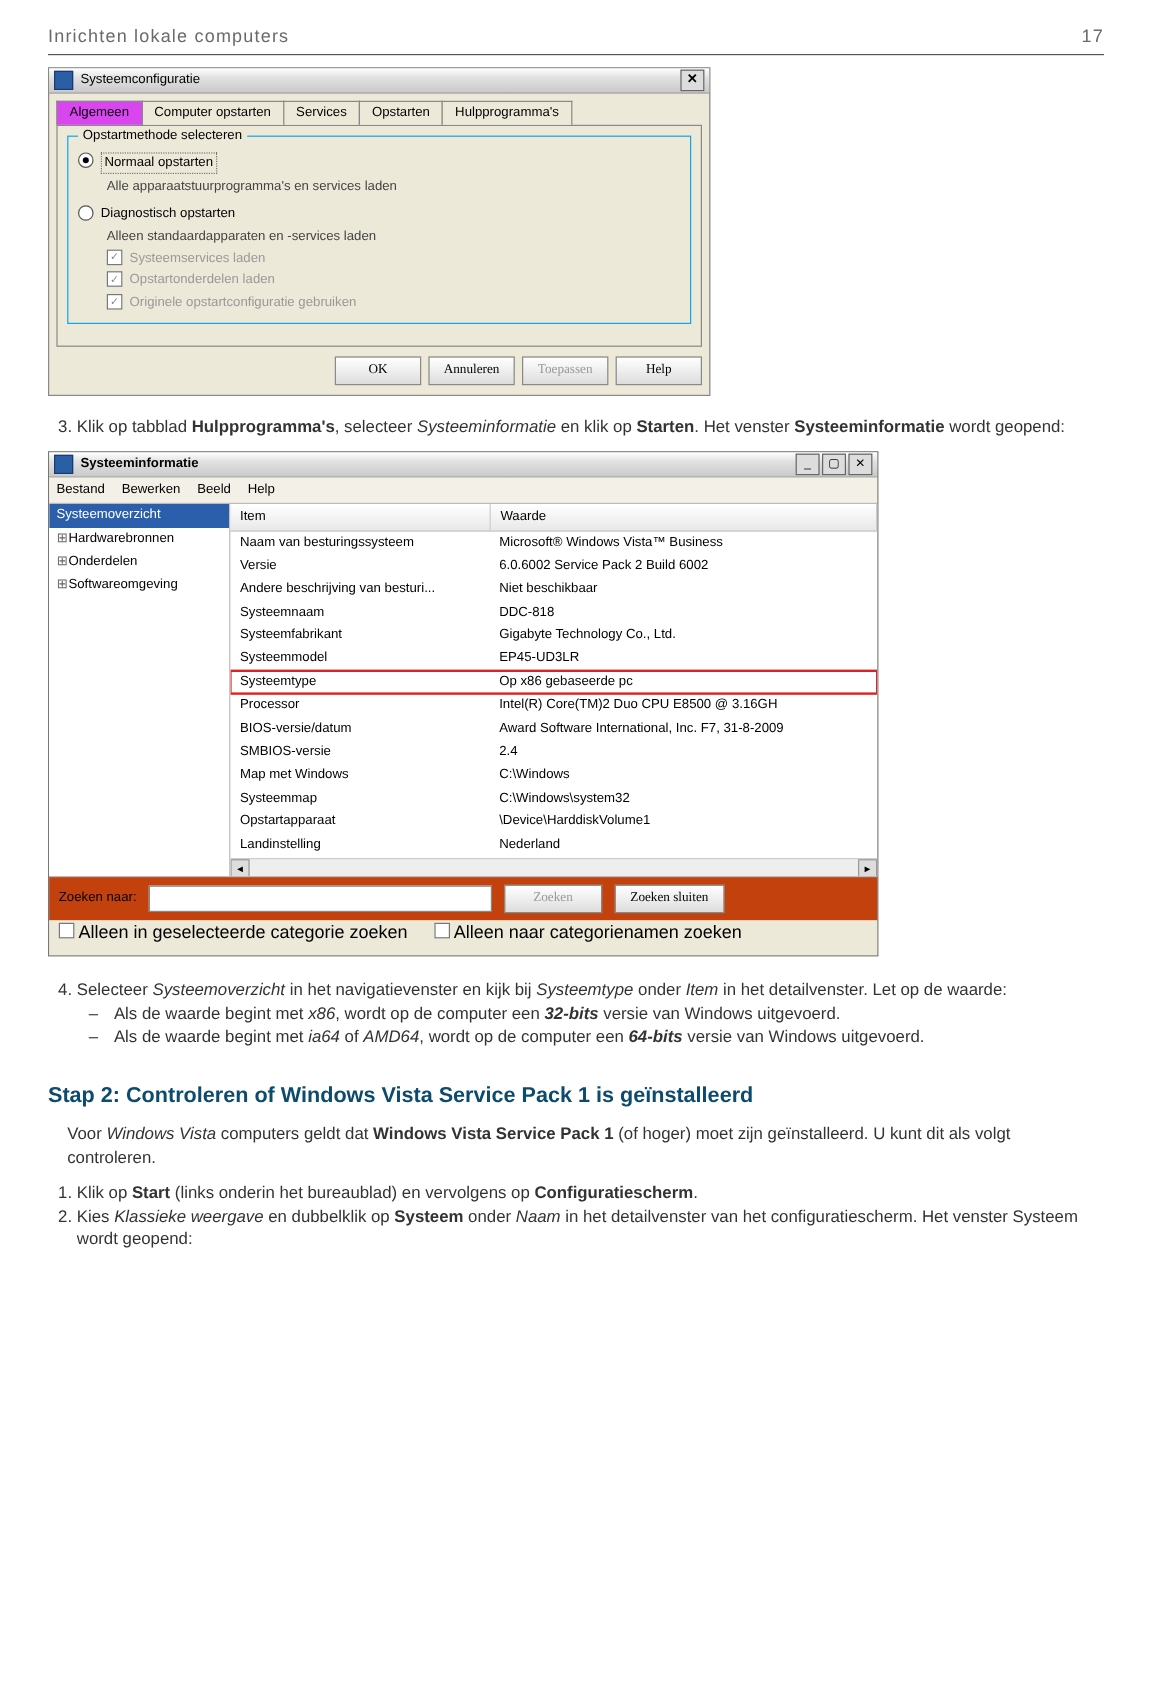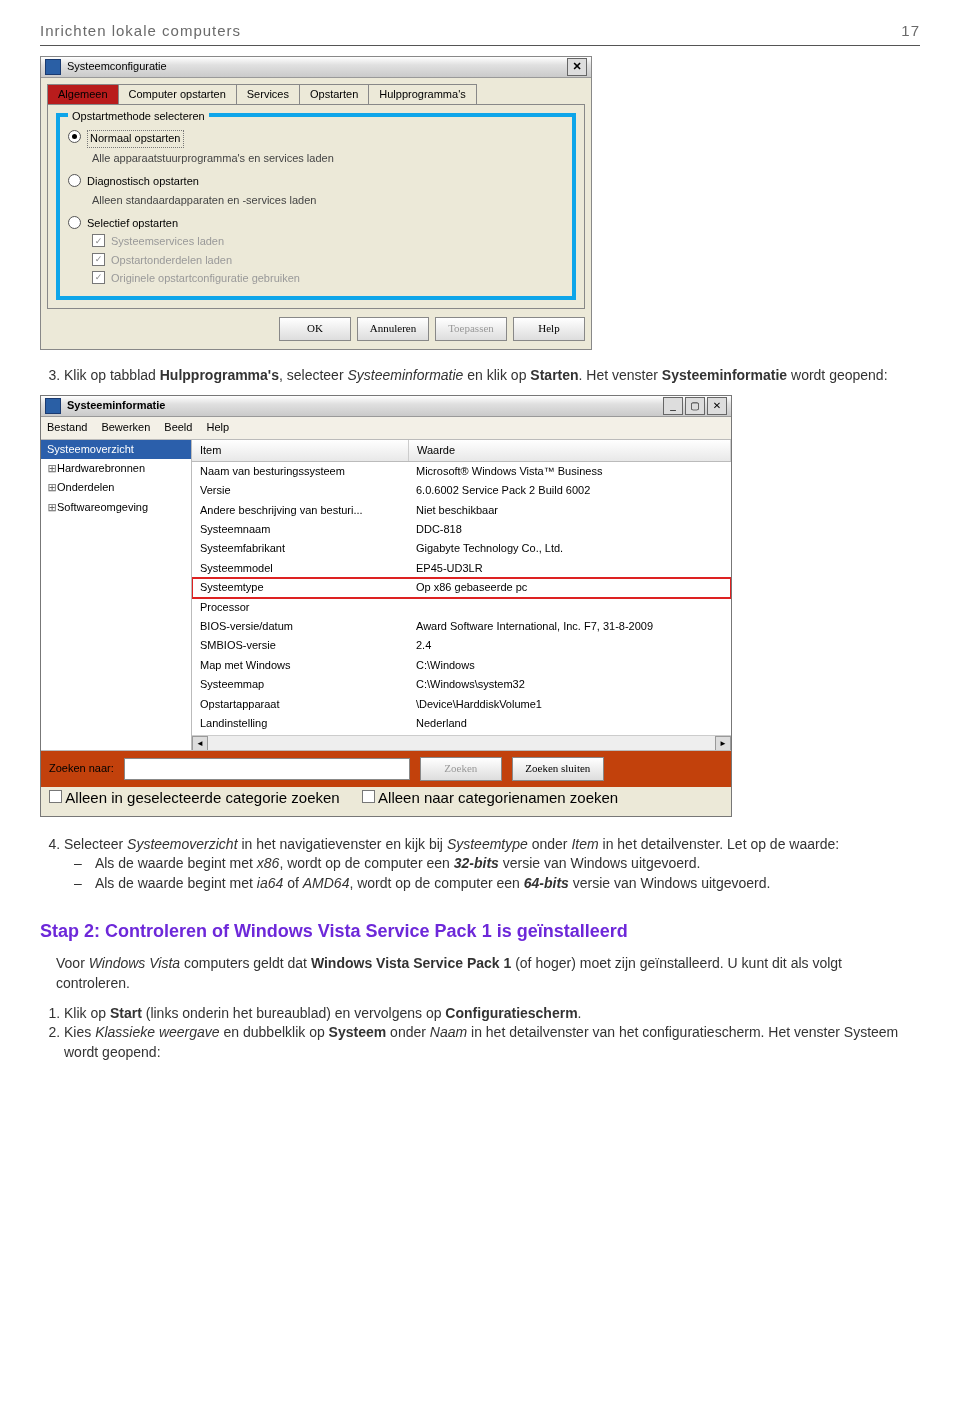--- a/index.html
+++ b/index.html
@@ -8,23 +8,23 @@
   .page-header .title{font-size:15px}
   .page-header .pagenum{font-size:15px}
   
   .win{border:1px solid #888;background:#ece9d8;font-family:Tahoma,Arial,sans-serif;font-size:11px;color:#000;margin:6px 0 16px 0;width:550px}
   .win .titlebar{background:linear-gradient(#fff,#e0e0e0 40%,#cacaca);height:20px;display:flex;align-items:center;padding:0 4px;border-bottom:1px solid #999}
   .win .titlebar .appicon{width:14px;height:14px;background:#2a5fa5;border:1px solid #1a3a70;margin-right:6px}
   .win .titlebar .title{flex:1;font-weight:normal;color:#000}
   .win .titlebar .closebox{width:18px;height:16px;border:1px solid #666;background:#ddd;display:flex;align-items:center;justify-content:center;font-weight:bold}
   .win .tabs{display:flex;padding:6px 6px 0 6px;gap:0;align-items:flex-end}
   .win .tab{border:1px solid #888;border-bottom:none;padding:2px 10px;background:#ece9d8;position:relative;margin-right:-1px}
-  .win .tab.active{background:#b91c1c;z-index:2}
+  .win .tab.active{background:#d946ef;z-index:2}
   .win .tabpane{border:1px solid #888;margin:0 6px 8px 6px;padding:8px;background:#ece9d8}
-  .groupbox{border:4px solid #0ea5e9;padding:10px 8px 6px 8px;margin-bottom:0;position:relative}
+  .groupbox{border:1px solid #0ea5e9;padding:10px 8px 6px 8px;margin-bottom:10px;position:relative}
   .groupbox .legend{position:absolute;top:-8px;left:8px;background:#ece9d8;padding:0 4px;font-size:11px}
   .radio-row{display:flex;gap:6px;margin:3px 0}
   .radio{width:11px;height:11px;border:1px solid #555;border-radius:50%;display:inline-flex;align-items:center;justify-content:center;background:#fff}
   .radio.sel::after{content:"";width:5px;height:5px;background:#000;border-radius:50%}
   .check{width:11px;height:11px;border:1px solid #777;background:#fff;display:inline-flex;align-items:center;justify-content:center;font-size:9px;color:#888}
   .check.sel::after{content:"✓"}
   .sub{margin-left:24px;color:#444}
   .disabled{color:#999}
   .dlg-buttons{display:flex;justify-content:flex-end;gap:6px;padding:0 6px 8px 6px}
   .btn{border:1px solid #888;background:linear-gradient(#fff,#ddd);min-width:70px;height:22px;display:flex;align-items:center;justify-content:center;font-family:Tahoma;font-size:11px}
@@ -54,21 +54,21 @@
   .win2 .searchbar{padding:6px 8px;border-top:1px solid #bbb;background:#c2410c;display:flex;align-items:center;gap:10px}
   .win2 .searchbar input.sfield{border:1px solid #888;height:18px;width:280px;font-family:Tahoma;font-size:11px}
   .win2 .searchopts{padding:0 8px 8px 8px;display:flex;gap:22px;font-size:15px;background:#ece9d8}
   
   .doc ol{padding-left:24px;margin:10px 0}
   .doc ol>li{margin:0 0}
   .doc ul.dash{list-style:none;padding-left:28px}
   .doc ul.dash li::before{content:"–";margin-left:-18px;margin-right:10px}
   .doc .italic{font-style:italic}
   .doc .bold{font-weight:bold}
-  .step-heading{color:#6d28d9;font-weight:bold;font-size:18px;margin:26px 0 10px 0;font-family:"Segoe UI",Arial,sans-serif}
+  .step-heading{color:#0c4a6e;font-weight:bold;font-size:18px;margin:26px 0 10px 0;font-family:"Segoe UI",Arial,sans-serif}
   .doc p{margin:6px 16px}
 </style>
 </head>
 <body>
 
 <div class="page">
 
   <div class="page-header">
     <span class="title">Inrichten lokale computers</span>
     <span class="pagenum">17</span>
@@ -96,24 +96,20 @@
           <span style="border:1px dotted #777;padding:0 2px">Normaal opstarten</span>
         </div>
         <div class="sub">Alle apparaatstuurprogramma's en services laden</div>
 
         <div class="radio-row" style="margin-top:8px">
           <span class="radio"></span>
           <span>Diagnostisch opstarten</span>
         </div>
         <div class="sub">Alleen standaardapparaten en -services laden</div>
 
-        <div class="radio-row" style="margin-top:8px">
-          <span class="radio"></span>
-          <span>Selectief opstarten</span>
-        </div>
         <div class="sub radio-row disabled">
           <span class="check sel"></span>
           <span>Systeemservices laden</span>
         </div>
         <div class="sub radio-row disabled">
           <span class="check sel"></span>
           <span>Opstartonderdelen laden</span>
         </div>
         <div class="sub radio-row disabled">
           <span class="check sel"></span>
@@ -189,20 +185,21 @@
             <div class="gridrow">
               <div class="c1">Systeemmodel</div>
               <div class="c2">EP45-UD3LR</div>
             </div>
             <div class="gridrow highlight">
               <div class="c1">Systeemtype</div>
               <div class="c2">Op x86 gebaseerde pc</div>
             </div>
             <div class="gridrow">
               <div class="c1">Processor</div>
+              <div class="c2">Intel(R) Core(TM)2 Duo CPU    E8500  @ 3.16GH</div>
             </div>
             <div class="gridrow">
               <div class="c1">BIOS-versie/datum</div>
               <div class="c2">Award Software International, Inc. F7, 31-8-2009</div>
             </div>
             <div class="gridrow">
               <div class="c1">SMBIOS-versie</div>
               <div class="c2">2.4</div>
             </div>
             <div class="gridrow">

